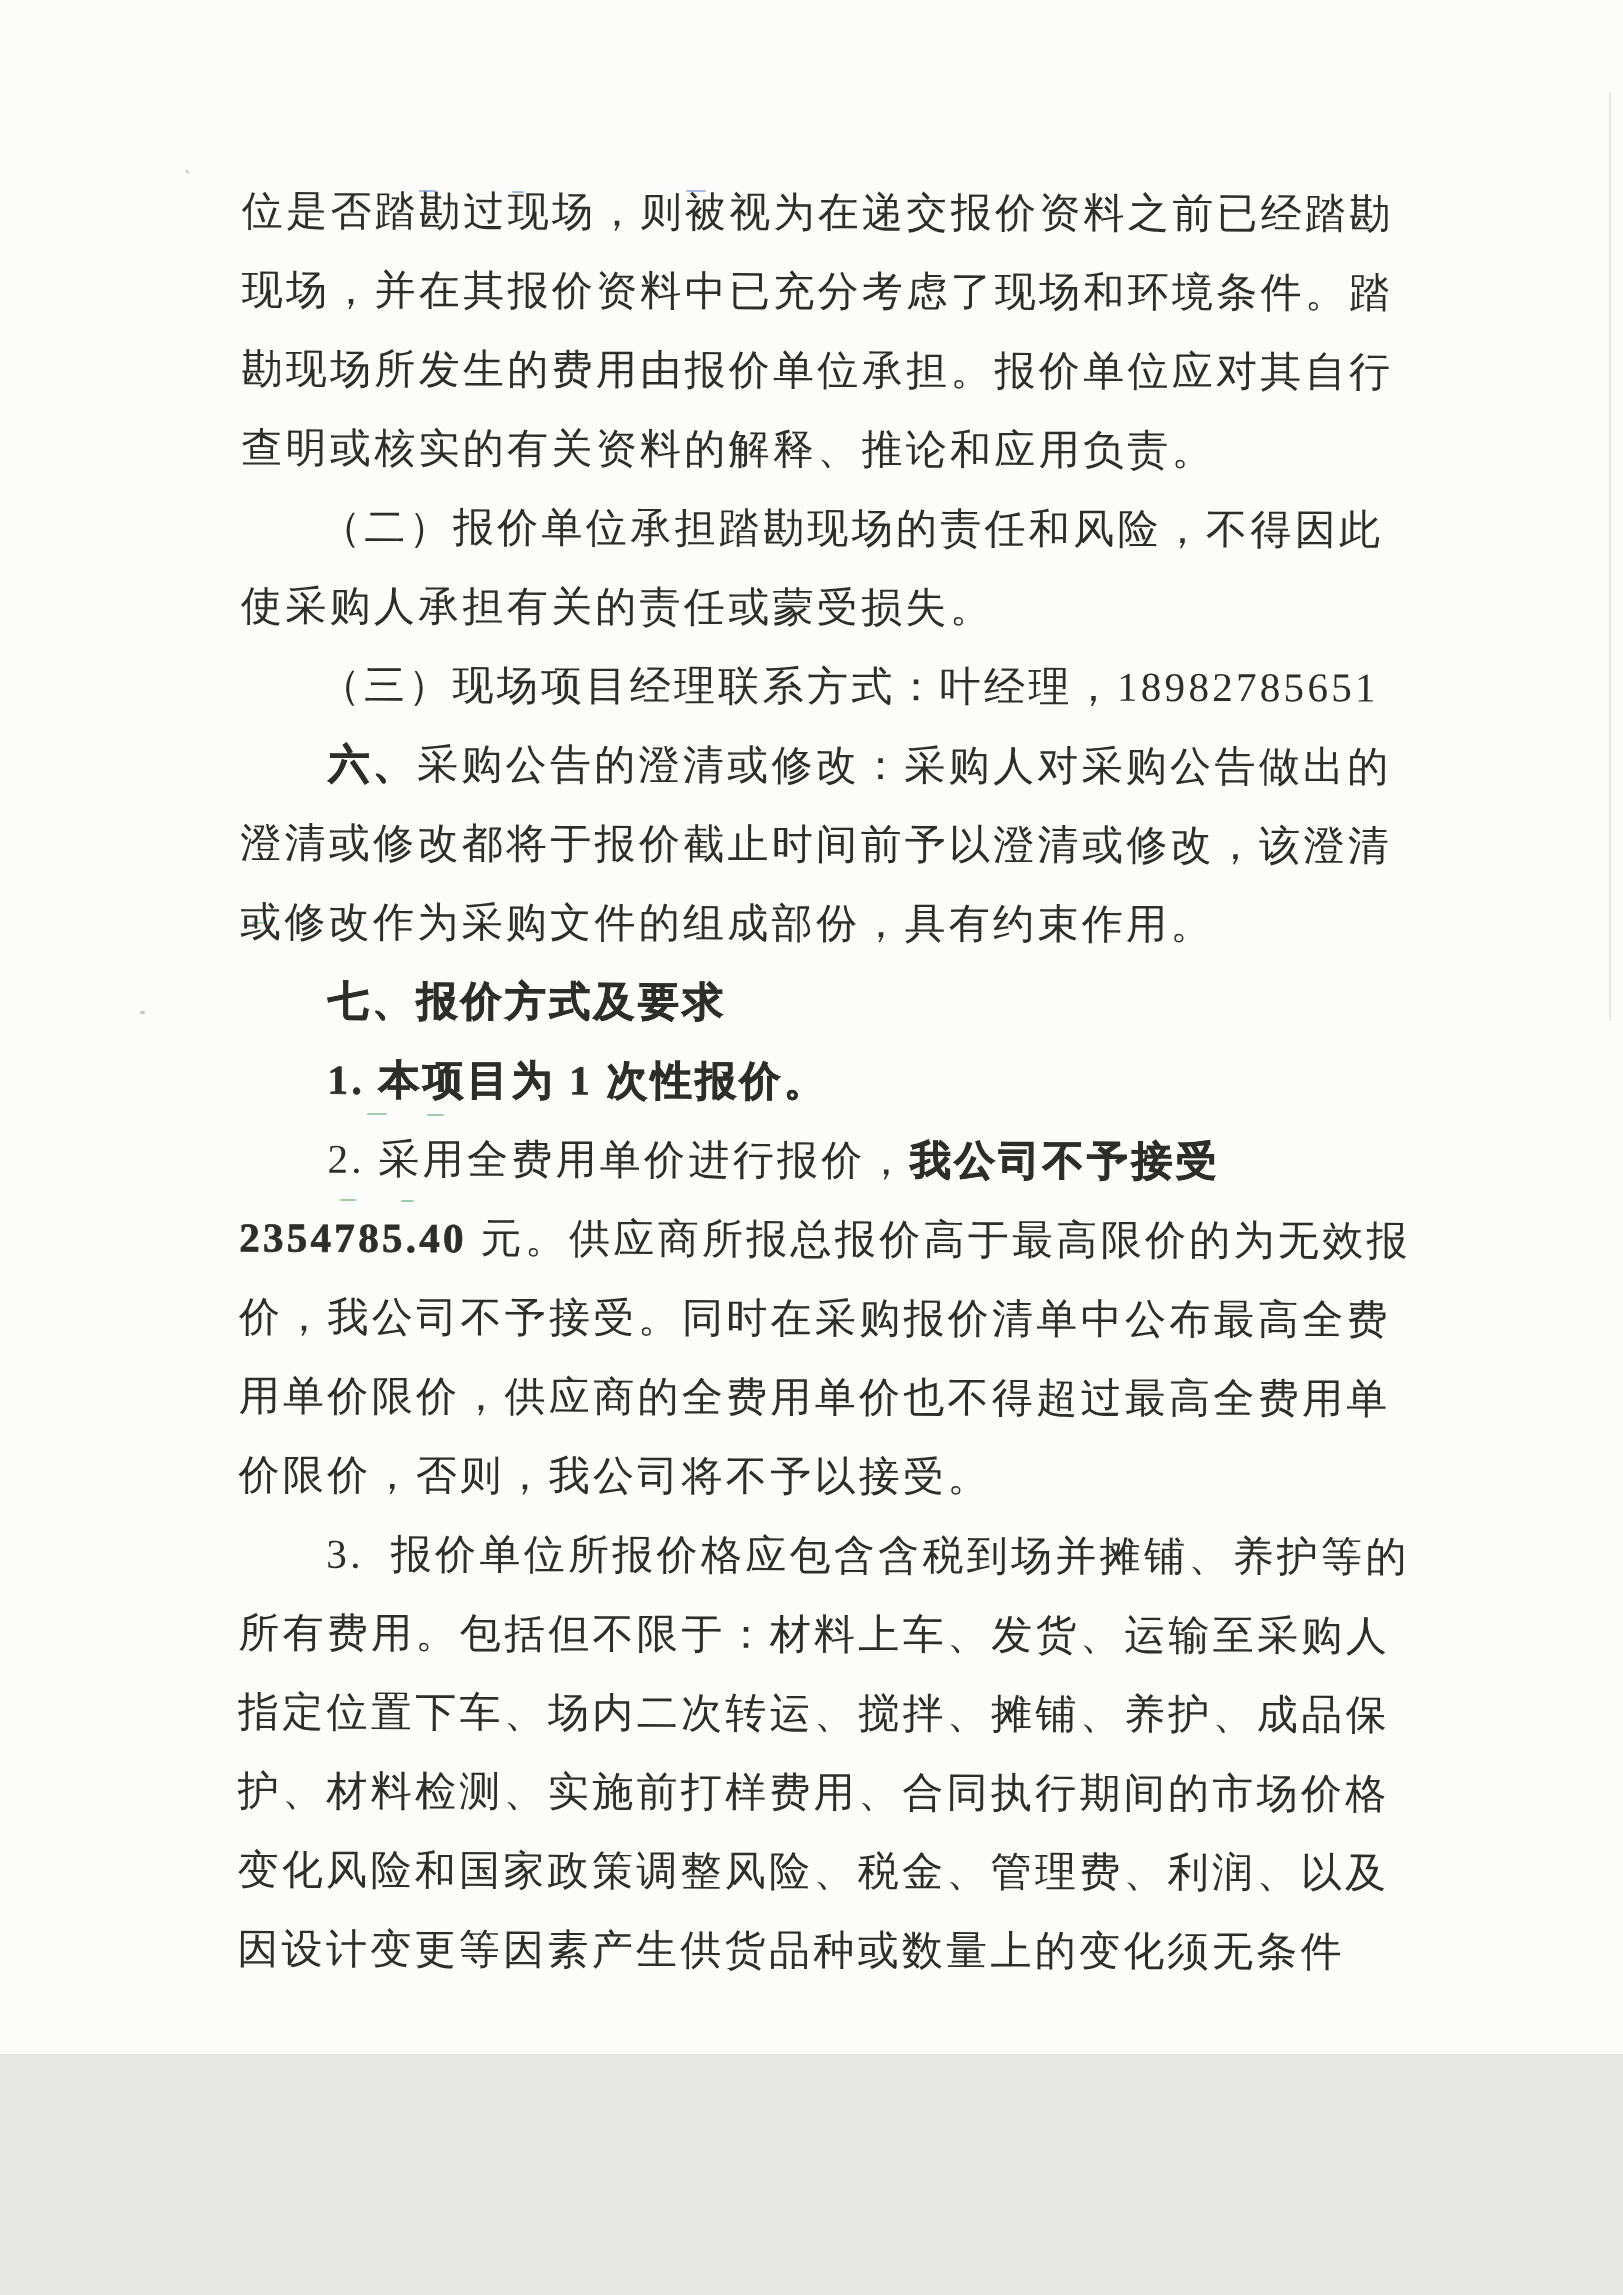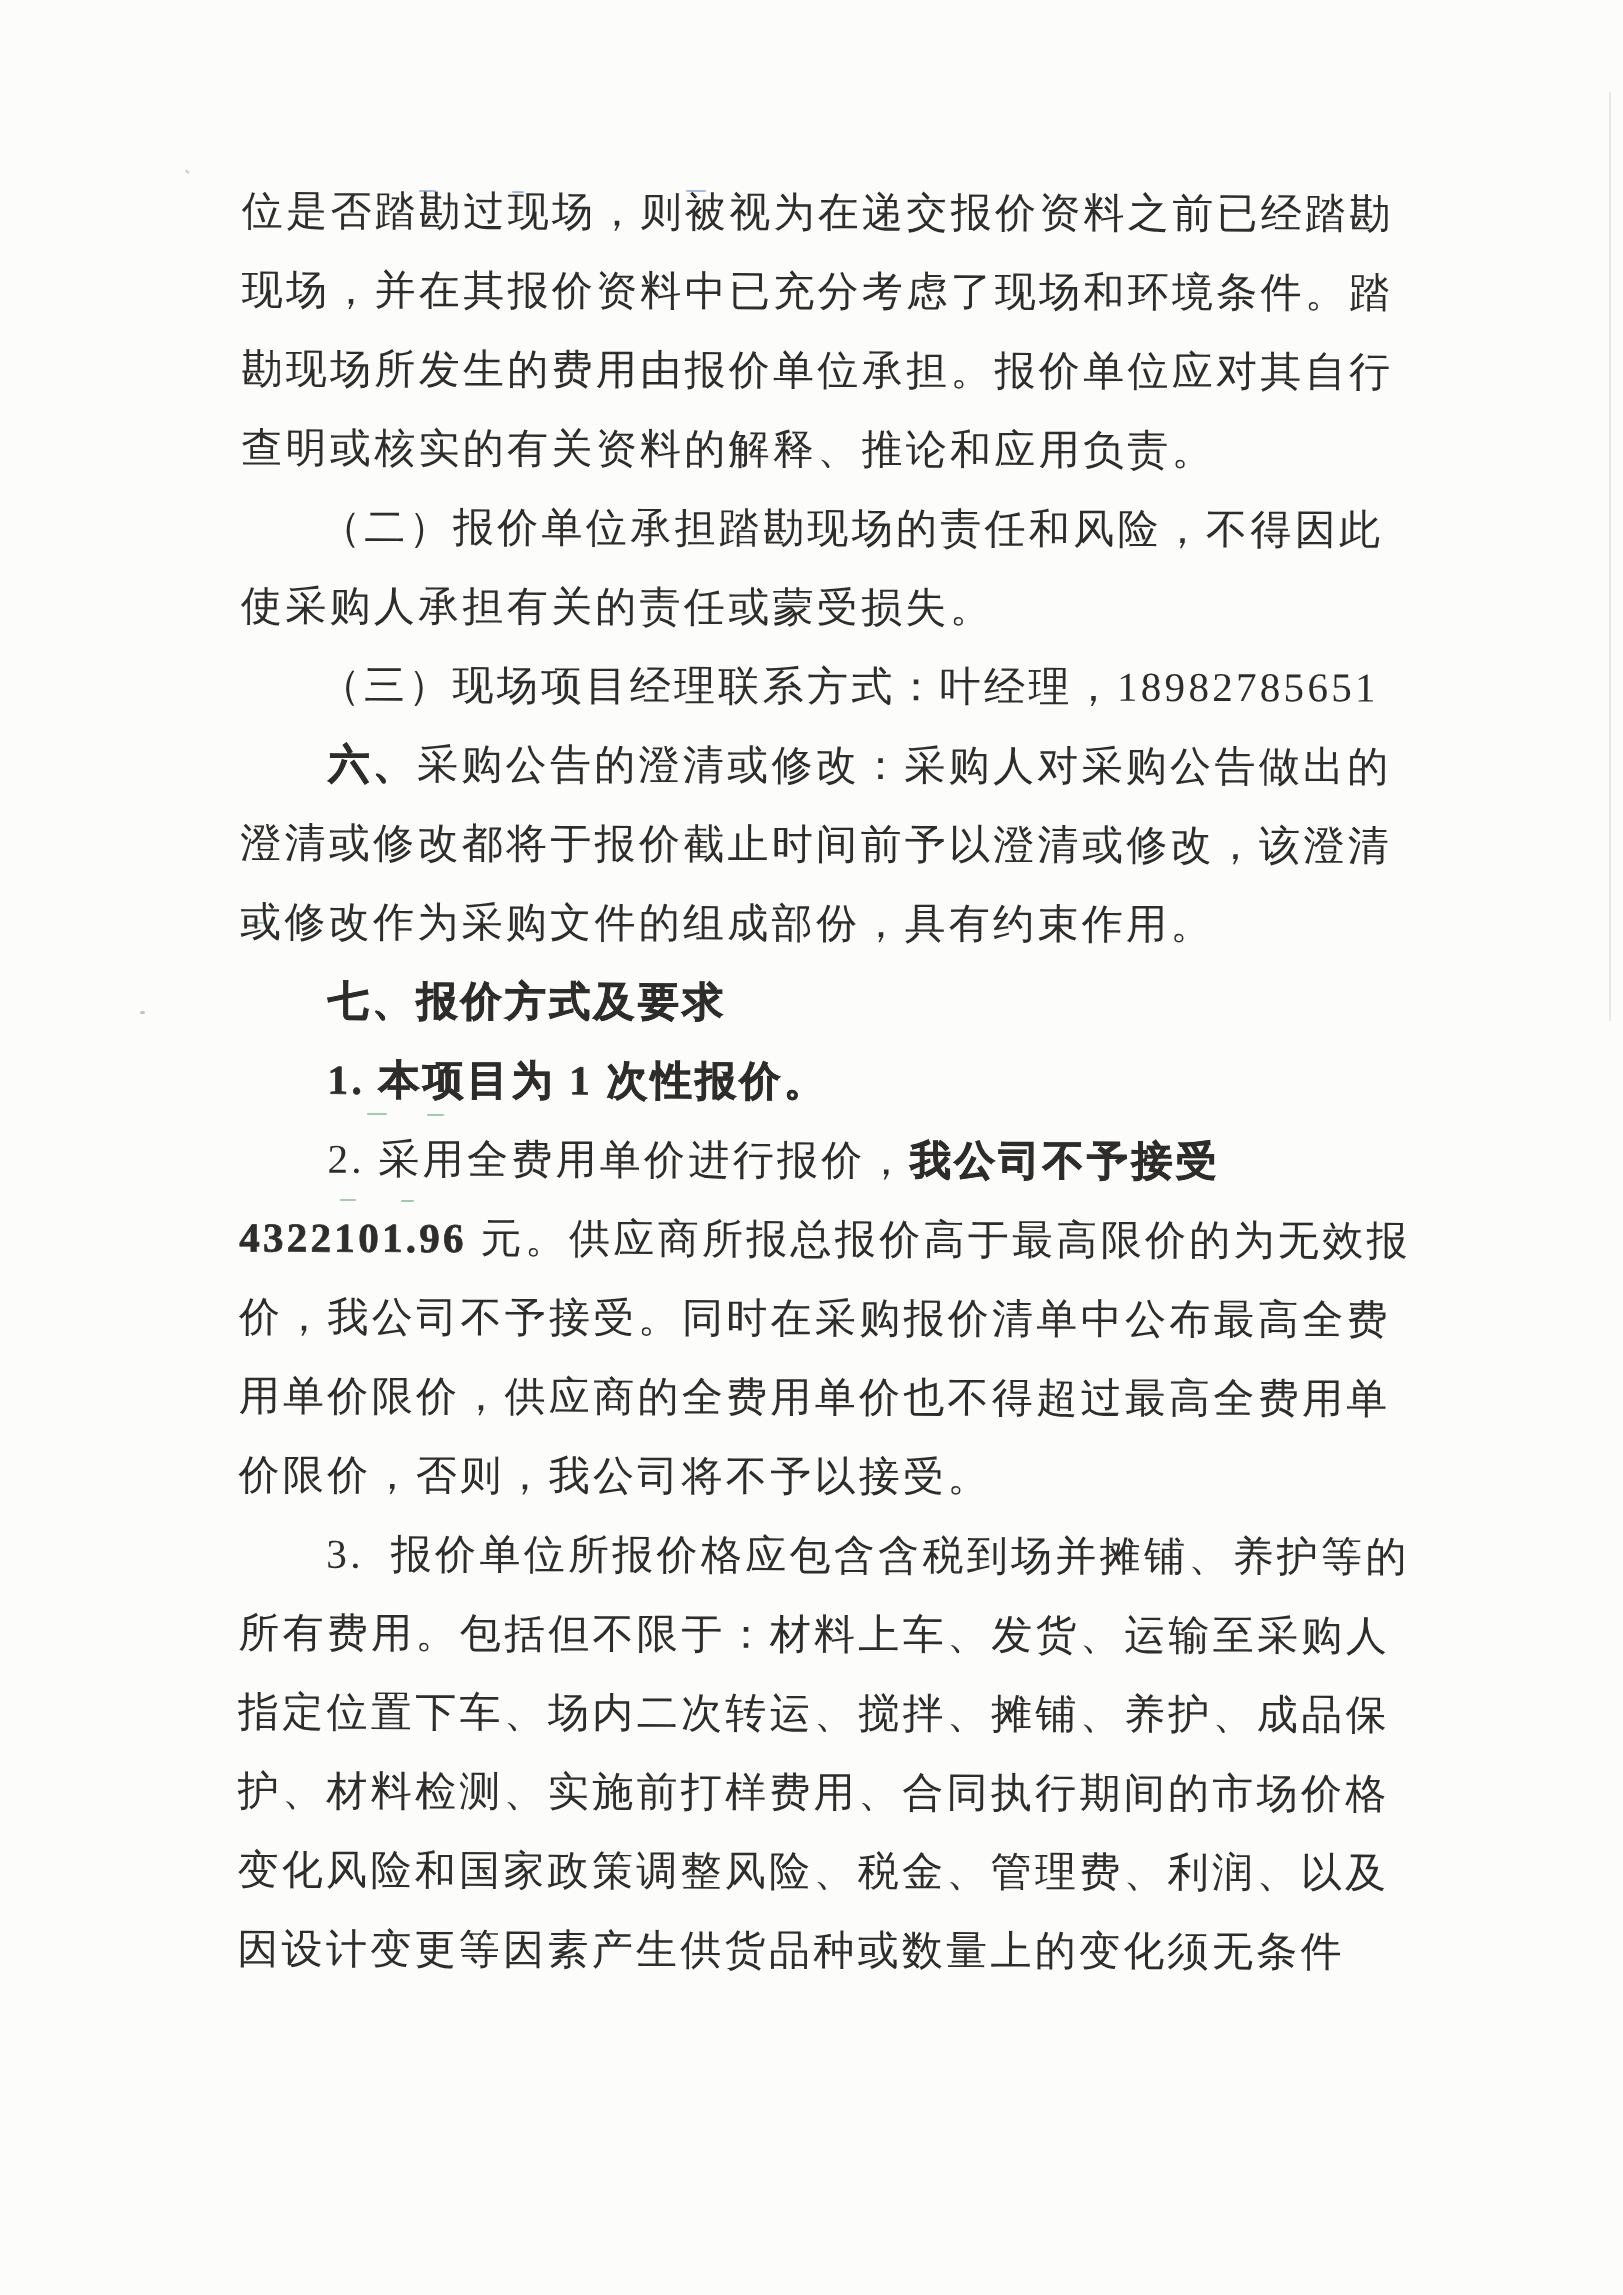--- a/index.html
+++ b/index.html
@@ -1,19 +1,19 @@
 <!DOCTYPE html>
 <html style="font-size:10.5px"><head>
 <meta charset="utf-8">
 <style>
   html,body{margin:0;padding:0;background:#e8e8e6;}
   .page{
     position:relative;
     width:1623px;
-    height:2295px;
+    height:2054px;
     margin:0 auto;
     background:#fcfcfb;
     overflow:hidden;
     font-family:"Liberation Serif","DejaVu Serif",serif;
   }
   .doc-body{
     position:absolute;
     top:173px;
     left:242px;
     width:1152px;
@@ -82,21 +82,21 @@
       <div class="line"><span>查明或核实的有关资料的解释、推论和应用负责。</span></div>
       <div class="line indent-paren"><span>（二）报价单位承担踏勘现场的责任和风险，不得因此</span></div>
       <div class="line"><span>使采购人承担有关的责任或蒙受损失。</span></div>
       <div class="line indent-paren"><span>（三）现场项目经理联系方式：叶经理，18982785651</span></div>
       <div class="line indent"><span class="b">六、</span><span>采购公告的澄清或修改：采购人对采购公告做出的</span></div>
       <div class="line"><span>澄清或修改都将于报价截止时间前予以澄清或修改，该澄清</span></div>
       <div class="line"><span>或修改作为采购文件的组成部份，具有约束作用。</span></div>
       <div class="line indent"><span class="b">七、报价方式及要求</span></div>
       <div class="line indent"><span class="b">1. 本项目为 1 次性报价。</span></div>
       <div class="line indent"><span>2. 采用全费用单价进行报价，</span><span class="b">我公司不予接受</span></div>
-      <div class="line"><span class="b">4322101.96</span><span> 元。供应商所报总报价高于最高限价的为无效报</span></div>
+      <div class="line"><span class="b">2354785.40</span><span> 元。供应商所报总报价高于最高限价的为无效报</span></div>
       <div class="line"><span>价，我公司不予接受。同时在采购报价清单中公布最高全费</span></div>
       <div class="line"><span>用单价限价，供应商的全费用单价也不得超过最高全费用单</span></div>
       <div class="line"><span>价限价，否则，我公司将不予以接受。</span></div>
       <div class="line indent"><span>3.  报价单位所报价格应包含含税到场并摊铺、养护等的</span></div>
       <div class="line"><span>所有费用。包括但不限于：材料上车、发货、运输至采购人</span></div>
       <div class="line"><span>指定位置下车、场内二次转运、搅拌、摊铺、养护、成品保</span></div>
       <div class="line"><span>护、材料检测、实施前打样费用、合同执行期间的市场价格</span></div>
       <div class="line"><span>变化风险和国家政策调整风险、税金、管理费、利润、以及</span></div>
       <div class="line"><span>因设计变更等因素产生供货品种或数量上的变化须无条件</span></div>
     </div>

